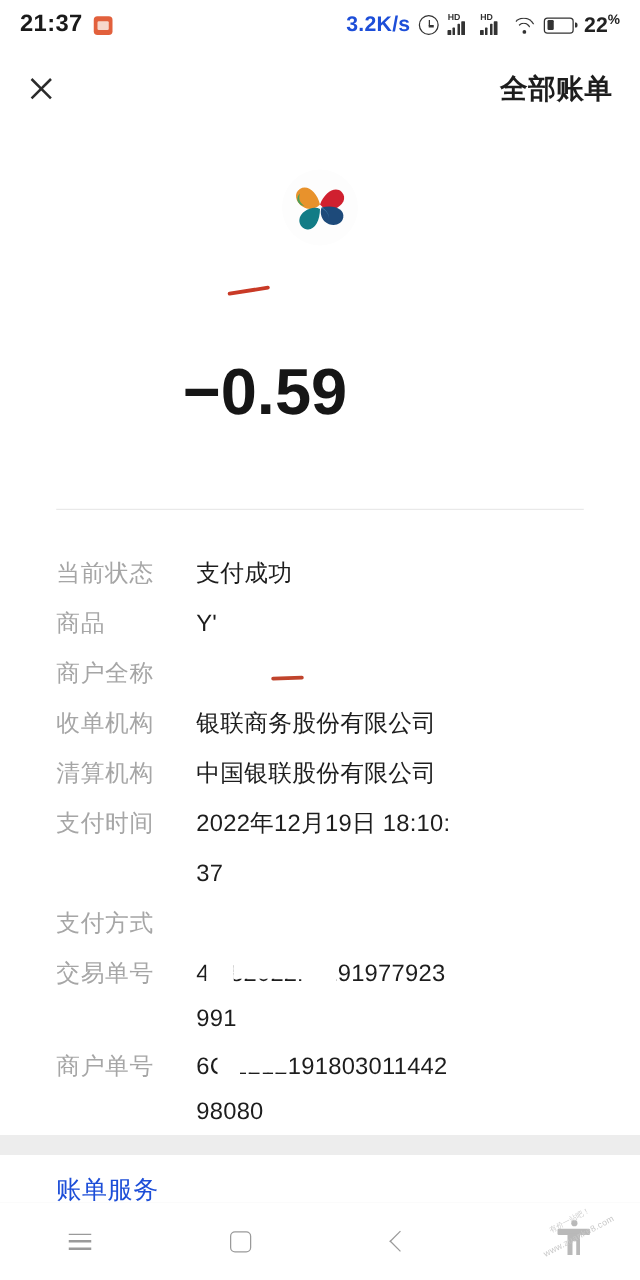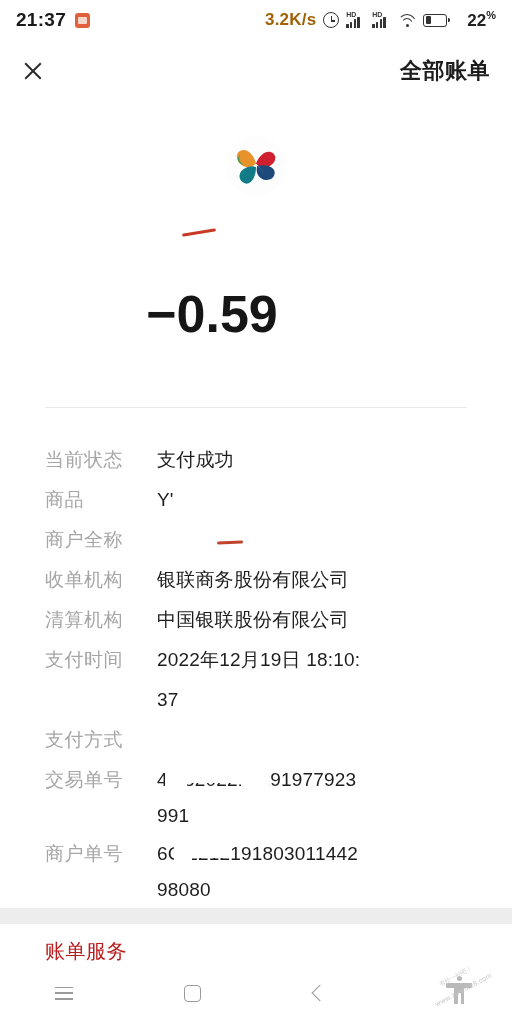--- a/index.html
+++ b/index.html
@@ -57,28 +57,28 @@
   }
   .sb-spacer { flex: 1; }
   .sb-right {
     display: flex;
     align-items: center;
     gap: 7px;
   }
   .sb-net {
     font-size: 17px;
     font-weight: 600;
-    color: #a16207;
+    color: #1d4ed8;
     letter-spacing: 0.2px;
   }
   .sb-pct {
     font-size: 17px;
     font-weight: 600;
     color: #222;
-    margin-left: 13px;
+    margin-left: 1px;
   }
   .sb-pct sup { font-size: 11px; }
   .icon-alarm {
     width: 16px; height: 16px;
     border: 1.6px solid #333;
     border-radius: 50%;
     position: relative;
     box-sizing: border-box;
   }
   .icon-alarm::before {
@@ -327,21 +327,21 @@
     position: absolute;
     left: 0; top: 908px;
     width: 512px;
     height: 16px;
     background: #ededed;
   }
   .bill-service {
     position: absolute;
     left: 45px; top: 938px;
     font-size: 20px;
-    color: #b91c1c;
+    color: #1d4ed8;
     letter-spacing: 0.5px;
   }
   .bill-divider {
     position: absolute;
     left: 0; top: 962px;
     width: 512px;
     height: 1px;
     background: #efefef;
   }
 

